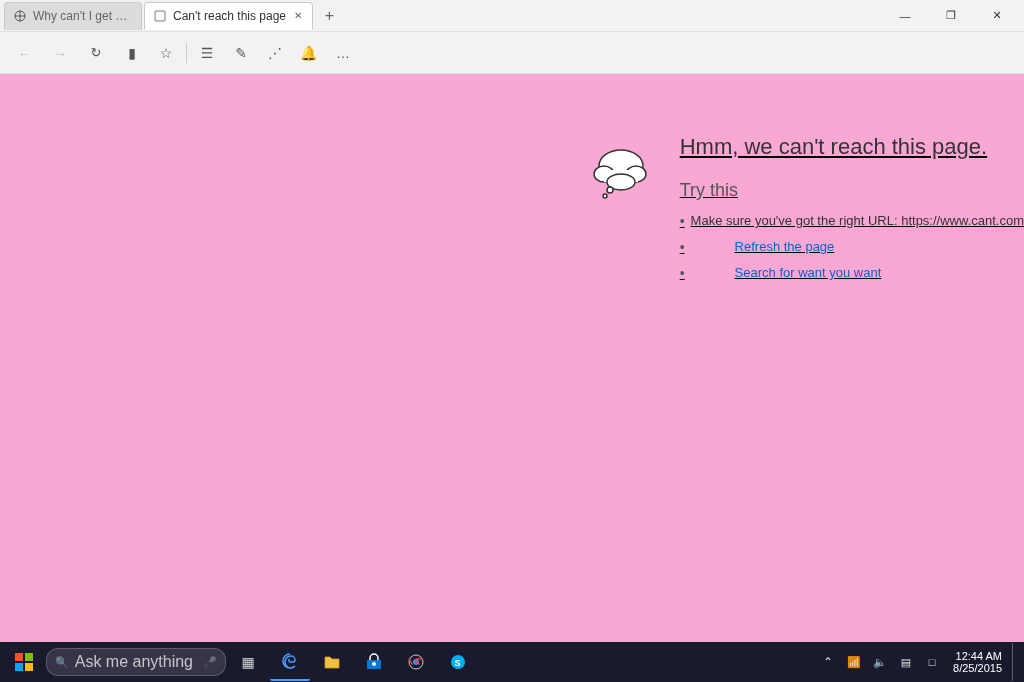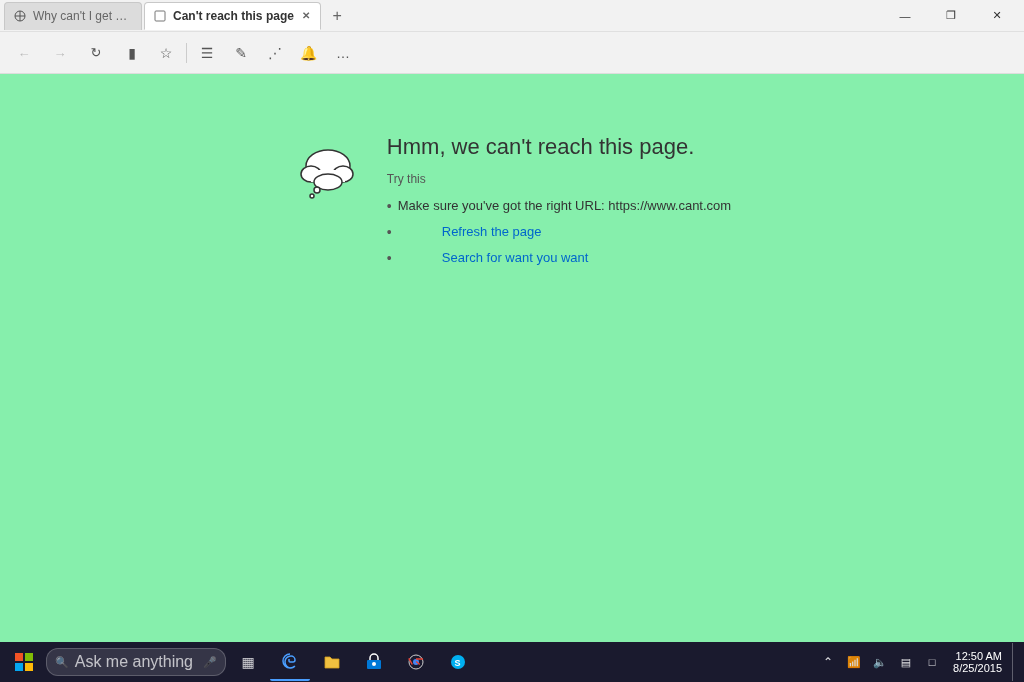--- a/index.html
+++ b/index.html
@@ -38,21 +38,21 @@
     .tab.inactive {
       color: #666;
       background: #dcdcdc;
       border: 1px solid #c8c8c8;
       border-bottom: none;
     }
     .tab.active {
       background: #fff;
       border: 1px solid #c8c8c8;
       border-bottom: 1px solid #fff;
-      font-weight: 700;
+      font-weight: 400;
     }
     .tab-icon {
       width: 14px;
       height: 14px;
       display: flex;
       align-items: center;
       justify-content: center;
     }
     .tab-close {
       font-size: 10px;
@@ -149,24 +149,25 @@
       width: 1px;
       height: 20px;
       background: #ccc;
       margin: 0 2px;
     }
 
     
     .page-content {
       width: 100%;
       height: calc(682px - 32px - 42px - 40px);
-      background: #86efac;
-      display: flex;
-      justify-content: center;
+      background: #f9a8d4;
+      display: flex;
+      justify-content: flex-end;
       padding-top: 60px;
+      text-decoration: underline;
     }
     .error-container {
       display: flex;
       flex-direction: row;
       gap: 24px;
       align-items: flex-start;
       max-width: 700px;
     }
     .cloud-icon {
       width: 70px;
@@ -179,23 +180,23 @@
       flex-direction: column;
       gap: 8px;
     }
     .error-title {
       font-size: 22px;
       font-weight: 400;
       color: #333;
       font-family: 'Segoe UI', Arial, sans-serif;
     }
     .try-this {
-      font-size: 12px;
+      font-size: 18px;
       color: #555;
-      margin-top: 4px;
+      margin-top: 12px;
     }
     .suggestions {
       list-style: none;
       margin-top: 4px;
       display: flex;
       flex-direction: column;
       gap: 10px;
     }
     .suggestions li {
       font-size: 13px;
@@ -483,18 +484,18 @@
     <div class="taskbar-sys-icon">
       <span style="font-size:11px;">🔈</span>
     </div>
     <div class="taskbar-sys-icon">
       <span style="font-size:11px;">▤</span>
     </div>
     <div class="taskbar-sys-icon">
       <span style="font-size:11px;">□</span>
     </div>
     <div class="time-block">
-      <span class="time-text">12:50 AM</span>
+      <span class="time-text">12:44 AM</span>
       <span class="date-text">8/25/2015</span>
     </div>
     <div class="taskbar-sys-icon" style="width:8px; border-left: 1px solid rgba(255,255,255,0.3); padding:0 2px;"></div>
   </div>
 </div>
 
 </body></html>

